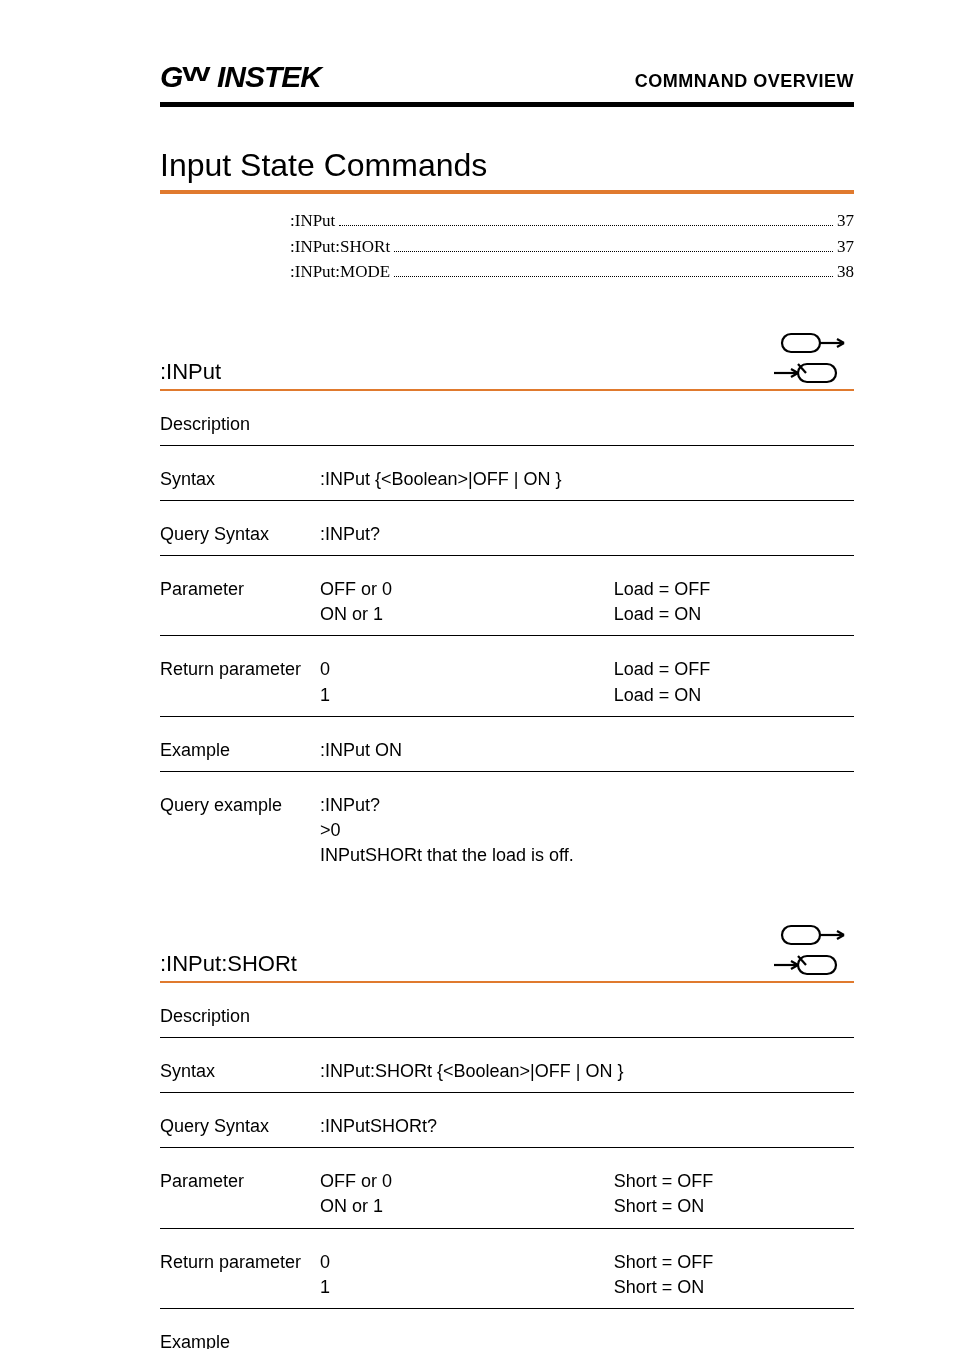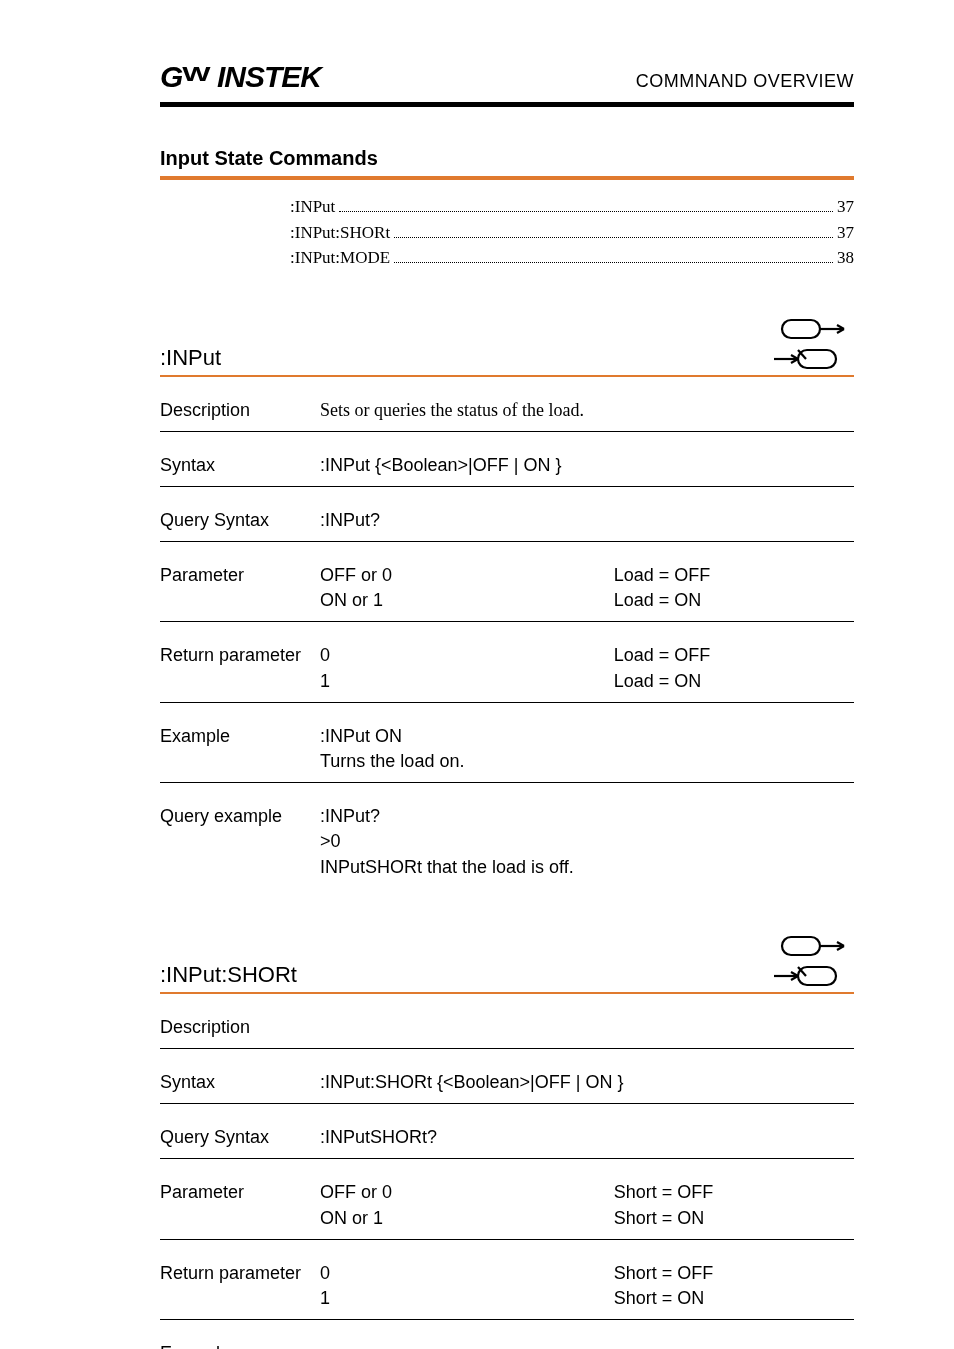--- a/index.html
+++ b/index.html
@@ -24,21 +24,21 @@
       font-style: italic;
     }
     .logo .w {
       display: inline-block;
       transform: scaleY(0.7) translateY(-4px);
       font-style: normal;
       font-weight: 900;
     }
     .header-title {
       font-size: 18px;
-      font-weight: normal;
+      font-weight: bold;
       letter-spacing: 0.5px;
       margin-left: 8px;
     }
     .thick-rule {
       border: none;
       border-top: 5px solid #000;
       margin-bottom: 40px;
     }
     .thin-rule {
       border: none;
@@ -46,22 +46,22 @@
     }
     .orange-rule-thick {
       border: none;
       border-top: 4px solid #e07a2e;
     }
     .orange-rule-thin {
       border: none;
       border-top: 2px solid #e07a2e;
     }
     .section-heading {
-      font-size: 20px;
-      font-weight: bold;
+      font-size: 32px;
+      font-weight: normal;
       margin-bottom: 6px;
     }
     .toc {
       margin: 14px 0 14px 130px;
       font-family: Georgia, 'Times New Roman', serif;
       font-size: 17px;
     }
     .toc-row {
       display: flex;
       align-items: baseline;
@@ -159,23 +159,20 @@
       <line x1="10" y1="42" x2="34" y2="42"></line>
       <path d="M34 42 l-7 -4 M34 42 l-7 4"></path>
       <line x1="34" y1="33" x2="42" y2="42"></line>
     </g>
   </svg>
         </div>
   </div>
   <hr class="orange-rule-thin">
       <div class="row">
       <div class="row-label">Description</div>
-      <div class="row-content">
-          <div>Sets or queries the status of the load.</div>
-        </div>
     </div>
       <hr class="thin-rule">
       <div class="row">
       <div class="row-label">Syntax</div>
       <div class="row-content sans">
           <div>:INPut {&lt;Boolean&gt;|OFF | ON }</div>
         </div>
     </div>
       <hr class="thin-rule">
       <div class="row">
@@ -210,21 +207,20 @@
             <div>1</div>
             <div>Load = ON</div>
           </div>
         </div>
     </div>
       <hr class="thin-rule">
       <div class="row">
       <div class="row-label">Example</div>
       <div class="row-content sans">
           <div>:INPut ON</div>
-          <div>Turns the load on.</div>
         </div>
     </div>
       <hr class="thin-rule">
       <div class="row">
       <div class="row-label">Query example</div>
       <div class="row-content sans">
           <div>:INPut?</div>
           <div>&gt;0</div>
           <div>INPutSHORt that the load is off.</div>
         </div>

